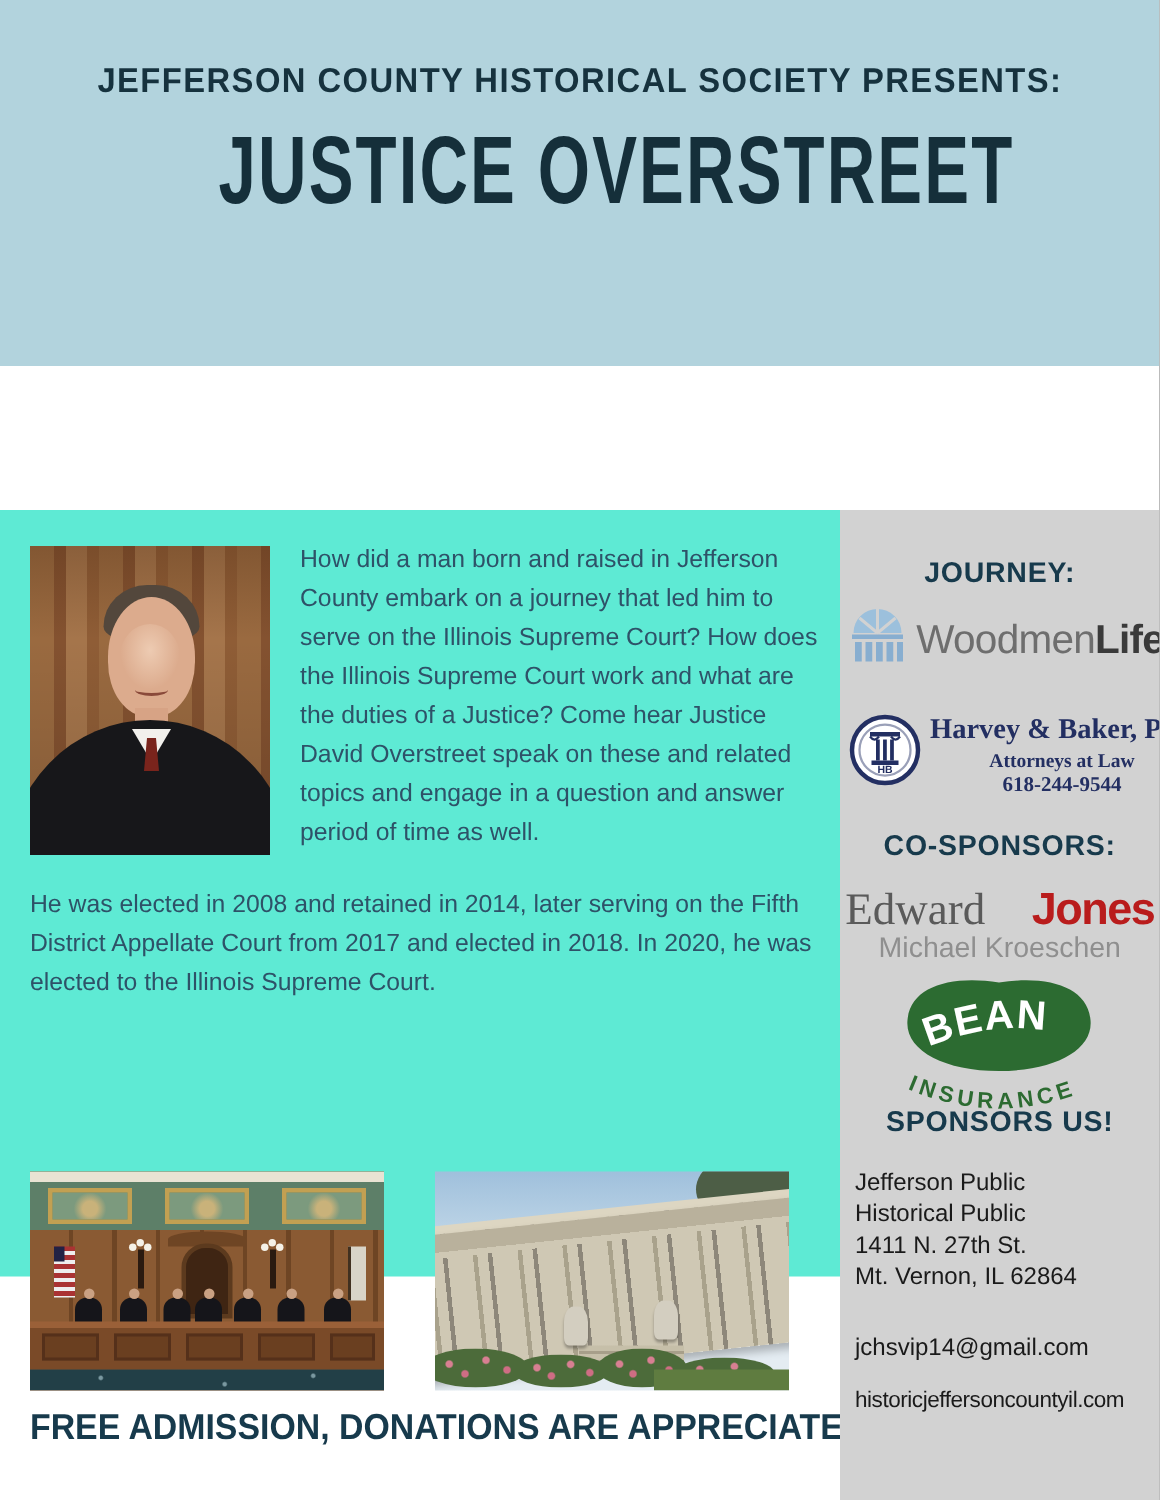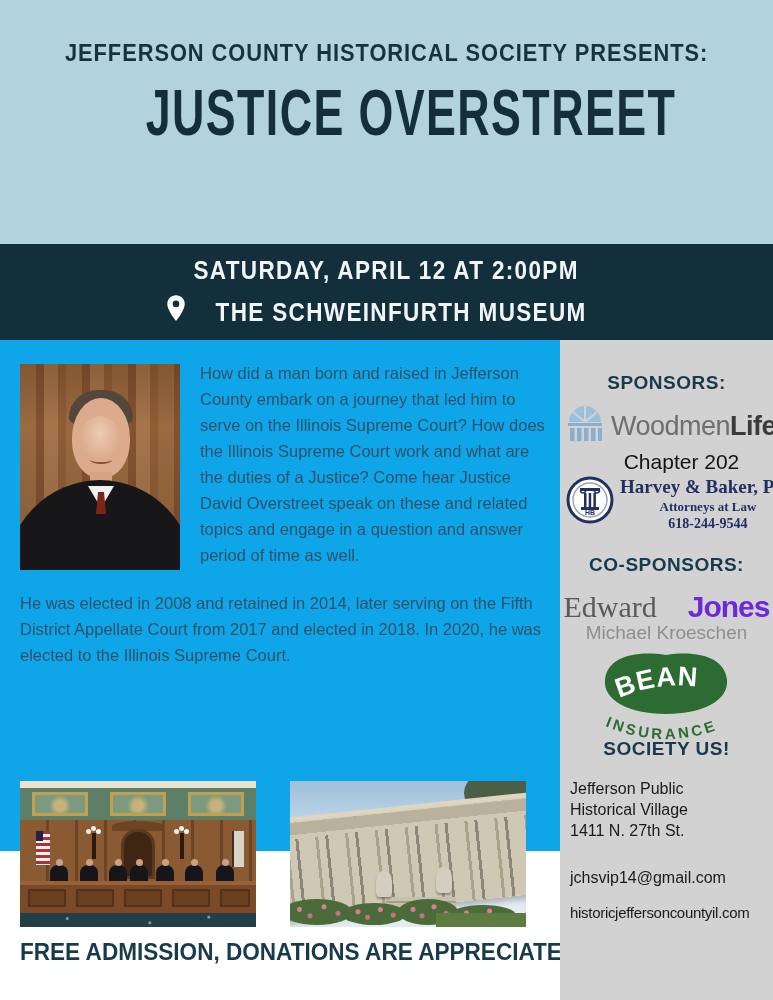--- a/index.html
+++ b/index.html
@@ -36,21 +36,21 @@
   }
   .banner-line1 { position:absolute; left:0; top:12px; width:100%; }
   .banner-line2 { position:absolute; left:0; top:52px; width:100%; }
   .banner-text {
     display:inline-block; font-size:25px; font-weight:700; color:#f2f5f6;
     letter-spacing:1.5px; transform:scaleX(0.9); white-space:nowrap; vertical-align:middle;
   }
   .pin { display:inline-block; vertical-align:middle; margin-right:8px; position:relative; top:-2px; }
   
   .content { position:absolute; left:0; top:340px; width:773px; height:660px; }
-  .main { position:absolute; left:0; top:0; width:560px; height:511px; background:#0ea5e9; }
+  .main { position:absolute; left:0; top:0; width:560px; height:511px; background:#5eead4; }
   .sidebar { position:absolute; left:560px; top:0; width:213px; height:660px; background:#d2d2d2; }
 
   .body-text { color:#2e5268; font-size:16.5px; line-height:26px; }
   .intro { position:absolute; left:200px; top:20px; width:350px; }
   .para2 { position:absolute; left:20px; top:250px; width:536px; }
   .para3 { position:absolute; left:20px; top:345px; width:536px; }
   .admission-wrap { position:absolute; left:20px; top:598px; width:536px; }
   .admission {
     display:inline-block; font-size:24px; font-weight:800; color:#173a4c;
     letter-spacing:0px; transform:scaleX(0.94); transform-origin:left; white-space:nowrap;
@@ -147,50 +147,39 @@
   
   .hb { position:absolute; left:6px; top:136px; width:203px; display:flex; gap:6px; align-items:flex-start; }
   .hb-text { flex:1; text-align:center; color:#232f62; font-family:"Liberation Serif", serif; }
   .hb-name { font-size:19px; font-weight:700; white-space:nowrap; }
   .hb-tag  { font-size:13px; font-weight:700; margin-top:1px; }
   .hb-phone{ font-size:14px; font-weight:700; margin-top:1px; }
   
   .ej { position:absolute; left:0; top:250px; width:100%; text-align:center; }
   .ej-name { font-size:30px; white-space:nowrap; }
   .ej-name .ed { font-family:"Liberation Serif", serif; color:#5a5a5a; }
-  .ej-name .jo { font-weight:700; color:#6d28d9; letter-spacing:-1px;padding-left:31px; }
+  .ej-name .jo { font-weight:700; color:#b91c1c; letter-spacing:-1px;padding-left:31px; }
   .ej-agent { font-size:19px; color:#8f8f8f; margin-top:-2px; }
   
   .bean-wrap { position:absolute; left:31px; top:304px; width:150px; }
   
   .contact { position:absolute; left:10px; top:438px; width:200px; color:#1a1a1a; font-size:16px; line-height:21px; }
   .contact .gap { height:10px; }
   .contact .small { font-size:15px; letter-spacing:-0.3px; }
 </style>
 </head>
 <body>
 
 <div class="page">
 
   <div class="header">
     <div class="kicker-wrap"><span class="kicker">JEFFERSON COUNTY HISTORICAL SOCIETY PRESENTS:</span></div>
     <div class="title-wrap"><span class="big-title">JUSTICE OVERSTREET</span></div>
   </div>
 
-  <div class="banner">
-    <div class="banner-line1"><span class="banner-text">SATURDAY, APRIL 12 AT 2:00PM</span></div>
-    <div class="banner-line2">
-      <span class="pin">
-        <svg width="22" height="28" viewBox="0 0 24 30">
-          <path d="M12,1 C6.5,1 2.5,5 2.5,10.5 C2.5,17.5 12,29 12,29 C12,29 21.5,17.5 21.5,10.5 C21.5,5 17.5,1 12,1 Z" fill="#ffffff"></path>
-          <circle cx="12" cy="10.5" r="3.6" fill="#122f3b"></circle>
-        </svg>
-      </span><span class="banner-text">THE SCHWEINFURTH MUSEUM</span>
-    </div>
-  </div>
 
   <div class="content">
 
     <div class="main">
 
       <div class="portrait">
         <div class="shade"></div>
         <div class="hair"></div>
         <div class="head"></div>
         <div class="face-hi"></div>
@@ -275,21 +264,21 @@
         <div class="ch-bush" style="left:108px; width:60px;"></div>
         <div class="ch-bush" style="left:160px; width:66px; height:20px;"></div>
         <div class="ch-lawn"></div>
       </div>
 
       <div class="admission-wrap"><span class="admission">FREE ADMISSION, DONATIONS ARE APPRECIATED</span></div>
     </div>
 
     <div class="sidebar">
 
-      <div class="side-heading" style="top:32px;">SPONSORS:</div>
+      <div class="side-heading" style="top:32px;">JOURNEY:</div>
 
       <div class="wml">
         <div class="wml-row">
           <span>
             <svg width="40" height="40" viewBox="0 0 40 40">
               <path d="M4,18 A16,16 0 0 1 36,18 Z" fill="#9cc0dc"></path>
               <g stroke="#d2d2d2" stroke-width="2">
                 <line x1="20" y1="18" x2="8" y2="8"></line>
                   <line x1="20" y1="18" x2="20" y2="2"></line>
                   <line x1="20" y1="18" x2="32" y2="8"></line>
@@ -299,21 +288,20 @@
                 <rect x="5" y="24" width="4.5" height="13"></rect>
                 <rect x="12" y="24" width="4.5" height="13"></rect>
                 <rect x="19" y="24" width="4.5" height="13"></rect>
                 <rect x="26" y="24" width="4.5" height="13"></rect>
                 <rect x="33" y="24" width="4" height="13"></rect>
               </g>
             </svg>
           </span>
           <span class="wml-name"><span>Woodmen</span><b>Life</b><sup>®</sup></span>
         </div>
-        <div class="wml-chapter">Chapter 202</div>
       </div>
 
       <div class="hb">
         <span>
           <svg width="48" height="48" viewBox="0 0 48 48">
             <circle cx="24" cy="24" r="22" fill="#ffffff" stroke="#232f62" stroke-width="3"></circle>
             <circle cx="24" cy="24" r="17" fill="none" stroke="#9aa0b8" stroke-width="1.5"></circle>
             <rect x="14" y="12" width="20" height="3" fill="#232f62"></rect>
             <path d="M14,15 q3,4 6,0" fill="none" stroke="#232f62" stroke-width="1.5"></path>
             <path d="M28,15 q3,4 6,0" fill="none" stroke="#232f62" stroke-width="1.5"></path>
@@ -349,26 +337,27 @@
           <path d="M14,36 C16,14 42,6 75,11 C108,6 134,14 136,36 C138,56 112,70 75,70 C38,70 12,56 14,36 Z" fill="#2c6b31"></path>
           <text font-size="27" font-weight="bold" fill="#ffffff" letter-spacing="1" font-family="Liberation Sans, sans-serif">
             <textPath href="#beanTextPath">BEAN</textPath>
           </text>
           <text font-size="15" font-weight="bold" fill="#2c6b31" letter-spacing="3" font-family="Liberation Sans, sans-serif">
             <textPath href="#insTextPath">INSURANCE</textPath>
           </text>
         </svg>
       </div>
 
-      <div class="side-heading" style="top:398px;">SOCIETY US!</div>
+      <div class="side-heading" style="top:398px;">SPONSORS US!</div>
 
       <div class="contact">
         <div>Jefferson Public</div>
-        <div>Historical Village</div>
+        <div>Historical Public</div>
         <div>1411 N. 27th St.</div>
+        <div>Mt. Vernon, IL 62864</div>
         <div class="gap"></div>
         <div class="gap" style="height:16px;"></div>
         <div>jchsvip14@gmail.com</div>
         <div class="gap" style="height:14px;"></div>
         <div class="small">historicjeffersoncountyil.com</div>
       </div>
 
     </div>
   </div>
 </div>

